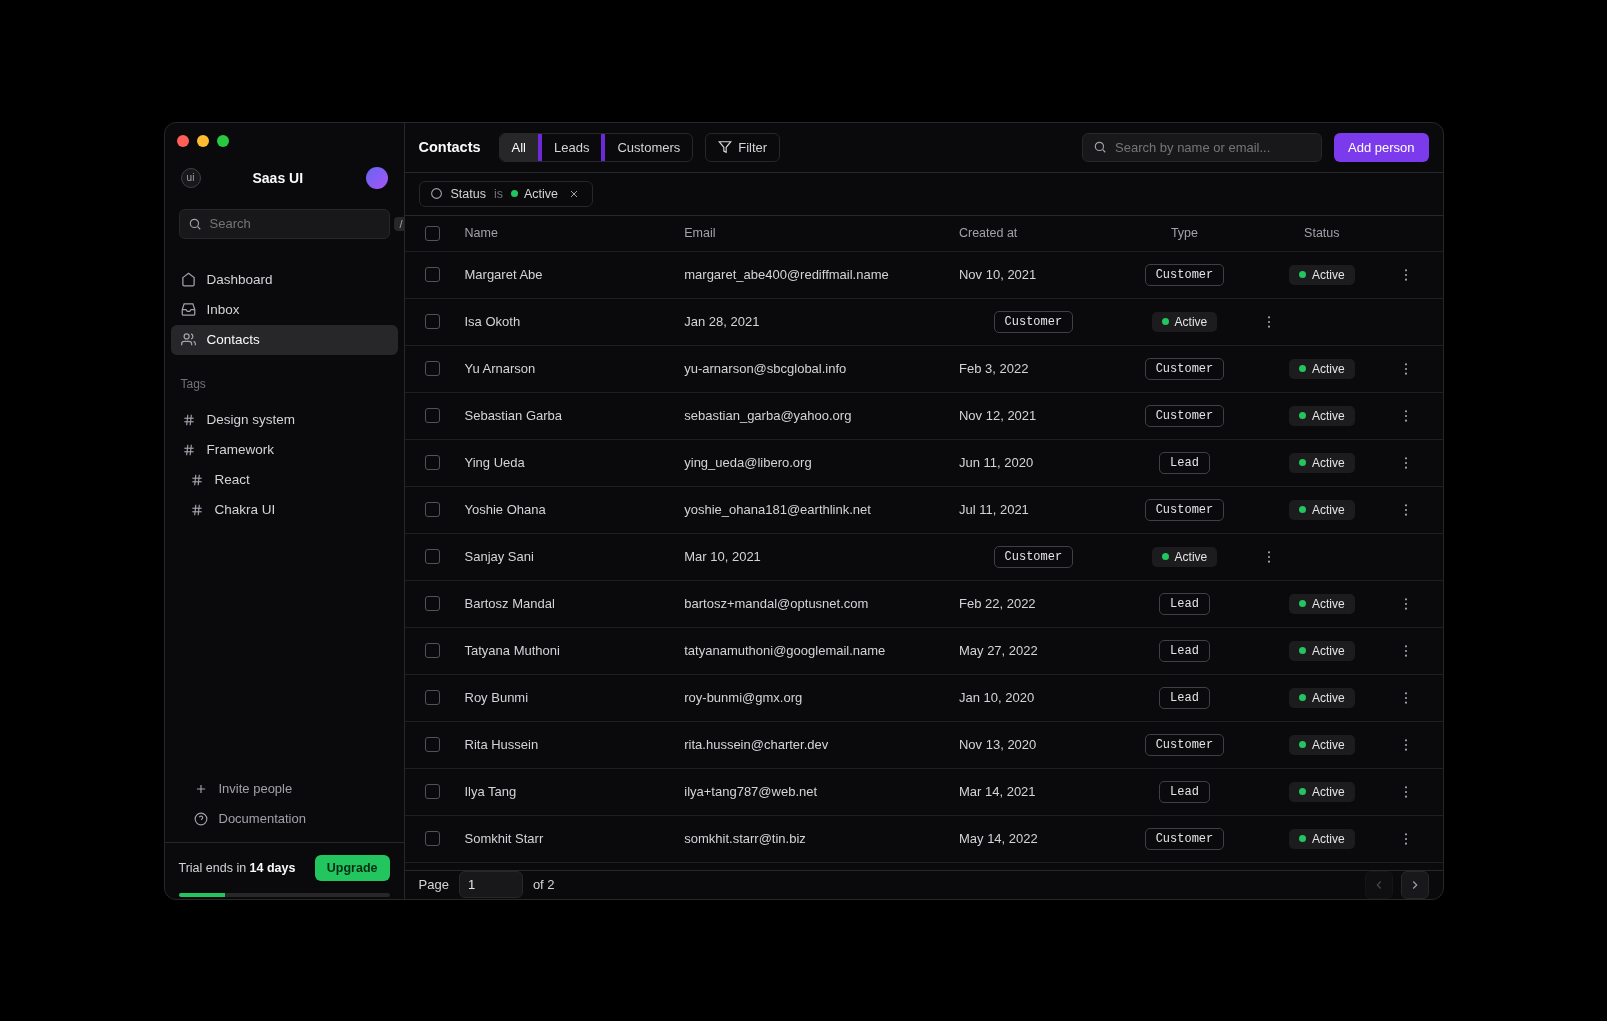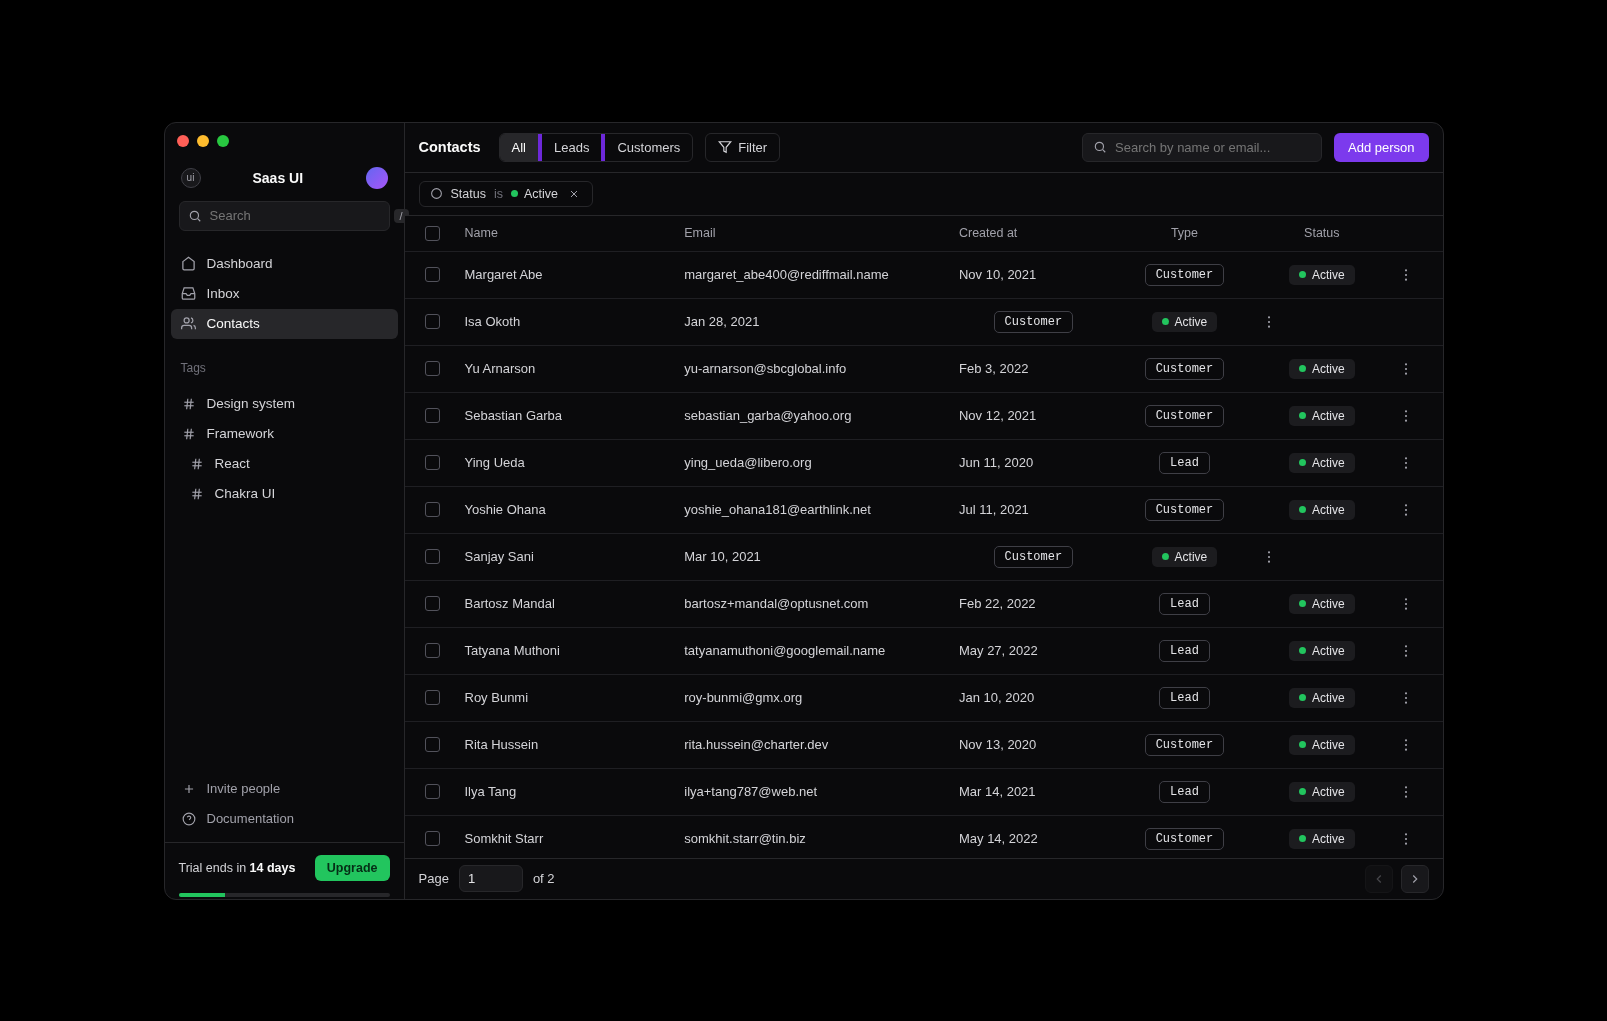--- a/index.html
+++ b/index.html
@@ -61,21 +61,21 @@
   font-size: 10px; color: #a1a1aa;
 }
 .brand-name { font-weight: 600; font-size: 14px; color: #fafafa; margin-left: 44px; }
 .avatar {
   width: 22px; height: 22px; border-radius: 50%;
   background: linear-gradient(135deg,#6366f1,#a855f7);
 }
 .search-box {
   display: flex; align-items: center; gap: 8px;
   background: #18181b; border: 1px solid #27272a;
-  border-radius: 6px; padding: 6px 8px; margin: 0 4px;
+  border-radius: 6px; padding: 6px 8px; margin: 8px 4px;
 }
 .search-box input {
   flex: 1; background: transparent; border: none; outline: none;
   color: #e4e4e7; font-size: 13px;
 }
 .search-box .kbd {
   background: #27272a; border-radius: 4px; padding: 1px 6px;
   font-size: 11px; color: #a1a1aa;
 }
 
@@ -88,21 +88,21 @@
 }
 .nav-item.active { background: #27272a; color: #fafafa; }
 .nav-icon { width: 16px; height: 16px; display:flex; align-items:center; justify-content:center; color:#a1a1aa; }
 
 .section-label {
   padding: 14px 16px 6px 16px;
   font-size: 12px; color: #71717a; font-weight: 500;
 }
 .tag-sub { padding-left: 18px; }
 
-.sidebar-bottom { margin-top: auto; padding: 8px 6px; }
+.sidebar-bottom { margin-top: auto; padding: 8px 6px; margin-left: 12px; }
 .footer-link {
   display: flex; align-items: center; gap: 10px;
   padding: 7px 10px; border-radius: 6px;
   color: #a1a1aa; font-size: 13px; cursor: pointer;
 }
 .trial-bar {
   border-top: 1px solid #27272a;
   padding: 12px 14px 0 14px;
 }
 .trial-row { display:flex; align-items:center; justify-content:space-between; gap:10px; }
@@ -190,21 +190,21 @@
 .status-badge {
   display:inline-flex; align-items:center; gap:6px;
   padding:3px 10px; border-radius:5px; font-size:12px;
   background:#1c1c1f; color:#e4e4e7;
 }
 .row-menu { color:#a1a1aa; text-align:center; cursor:pointer; font-size:16px; }
 
 
 .pagination {
   display:flex; align-items:center; gap:10px;
-  padding:6px 14px; border-top:1px solid #27272a;
+  padding:0 14px; border-top:1px solid #27272a;
 }
 .page-label { font-size:13px; color:#d4d4d8; }
 .page-input {
   width:64px; background:#18181b; border:1px solid #27272a; border-radius:6px;
   padding:5px 8px; color:#e4e4e7; font-size:13px; text-align:left;
 }
 .page-of { font-size:13px; color:#d4d4d8; }
 .page-nav { margin-left:auto; display:flex; gap:8px; }
 .page-nav button {
   width:28px; height:28px; border-radius:6px; border:1px solid #27272a;

